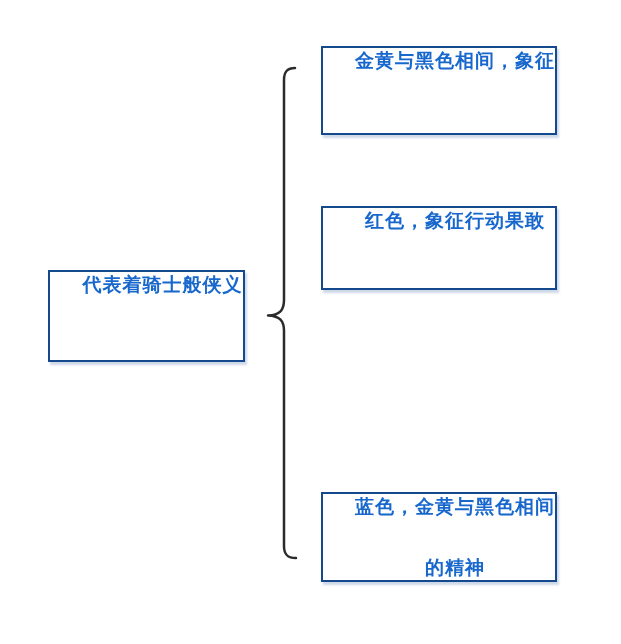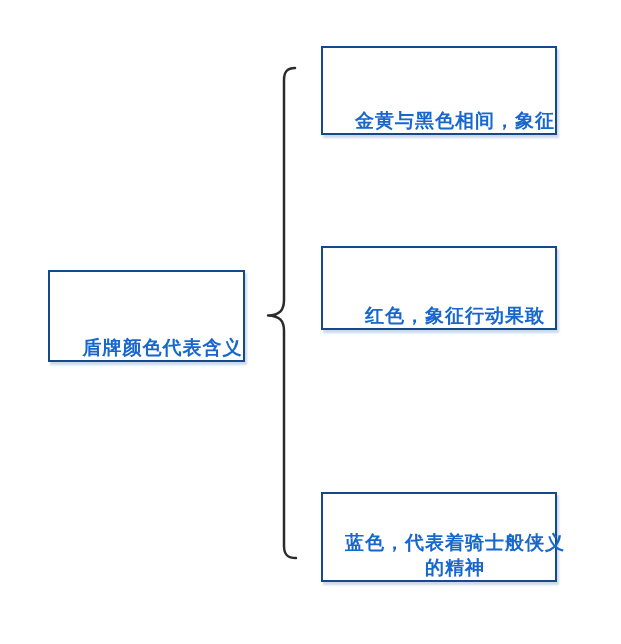--- a/index.html
+++ b/index.html
@@ -21,57 +21,57 @@
     overflow: hidden;
   }
   .node {
     position: absolute;
     border: 2px solid var(--border);
     background: var(--background);
     box-shadow: 2px 3px 2px rgba(90, 125, 180, 0.30);
     display: flex;
     flex-direction: column;
     align-items: center;
-    justify-content: flex-end;
+    justify-content: space-between;
     text-align: center;
     color: var(--text);
     font-weight: bold;
     font-size: 19px;
     line-height: 25px;
     letter-spacing: 1px;
     padding-left: 32px;
   }
   .node .line {
     display: block;
     white-space: nowrap;
   }
   .root-node {
     left: 48px; top: 270px;
     width: 197px; height: 92px;
   }
   .child-node { left: 321px; width: 236px; }
   .child-0 { top: 46px;  height: 89px; }
-  .child-1 { top: 206px; height: 84px; margin-top: 40px; }
+  .child-1 { top: 206px; height: 84px; }
   .child-2 { top: 351px; height: 89px; }
   .child-3 { top: 492px; height: 90px; }
   .brace {
     position: absolute;
     left: 260px; top: 60px;
     width: 45px; height: 510px;
     color: var(--brace);
   }
   .brace svg { display: block; }
 </style>
 </head>
 <body>
 
 <div class="canvas">
 
   <div class="node root-node">
-    <span class="line">盾牌颜色代表含义</span>
+    <span class="line">代表着骑士般侠义</span>
   </div>
 
   <div class="brace">
     <svg width="45" height="510" viewBox="0 0 45 510" fill="none" xmlns="http://www.w3.org/2000/svg">
       <path d="M 35 8
                C 27 8 24 12 24 20
                L 24 240
                C 24 250 20 255 8 255.5
                C 20 256 24 261 24 271
                L 24 486
@@ -82,17 +82,17 @@
   <div class="node child-node child-0">
     <span class="line">金黄与黑色相间，象征</span>
   </div>
 
   <div class="node child-node child-1">
     <span class="line">红色，象征行动果敢</span>
   </div>
 
 
   <div class="node child-node child-3">
-    <span class="line">蓝色，代表着骑士般侠义</span>
+    <span class="line">蓝色，金黄与黑色相间</span>
     <span class="line">的精神</span>
   </div>
 
 </div>
 
 </body></html>

